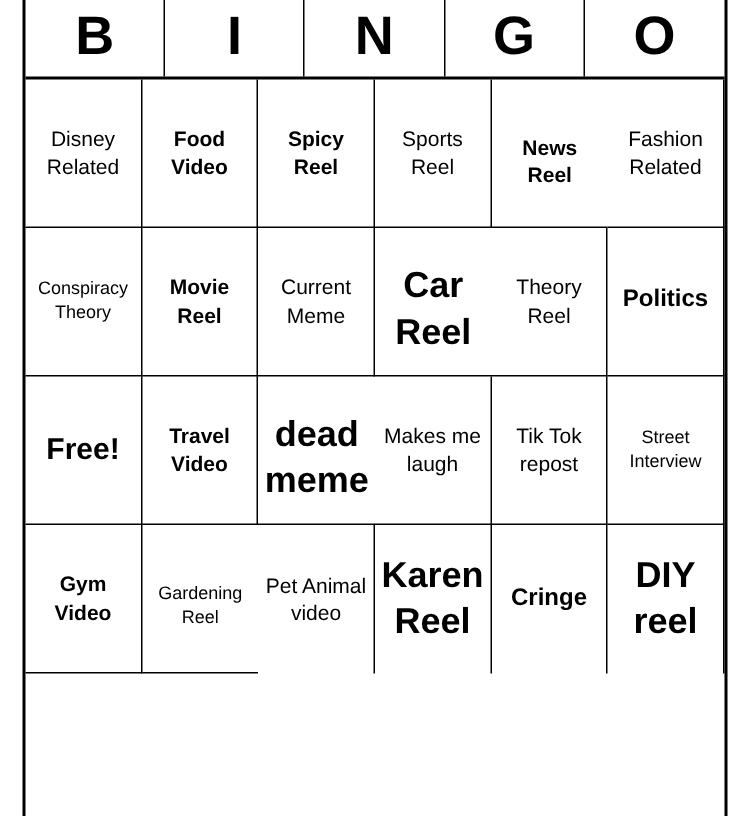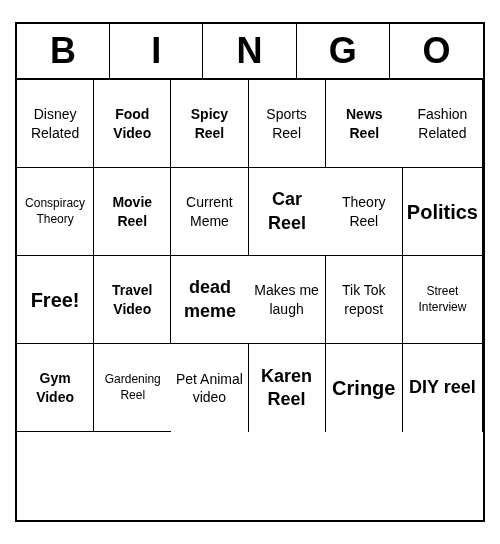--- a/index.html
+++ b/index.html
@@ -56,20 +56,21 @@
       justify-content: center;
       text-align: center;
       padding: 6px 4px;
       min-height: 88px;
       font-size: 14px;
       line-height: 1.3;
     }
 
     .bingo-cell:nth-child(5n) {
       border-right: none;
+      margin-top: 11px;
     }
 
     .bingo-cell:nth-child(n+21) {
       border-bottom: none;
     }
 
     .bingo-cell.large-text {
       font-size: 14px;
       font-weight: bold;
     }
@@ -77,26 +78,26 @@
     .bingo-cell.small-text {
       font-size: 12px;
     }
 
     .bingo-cell.free {
       font-size: 20px;
       font-weight: bold;
     }
 
     .bingo-cell.bold-lg {
-      font-size: 18px;
+      font-size: 24px;
       font-weight: bold;
     }
 
     .bingo-cell.bold-md {
-      font-size: 20px;
+      font-size: 16px;
       font-weight: bold;
     }
   </style>
 </head>
 <body>
 
 <div class="bingo-card">
   <div class="bingo-header">
   <div class="bingo-letter">B</div>
       <div class="bingo-letter">I</div>

